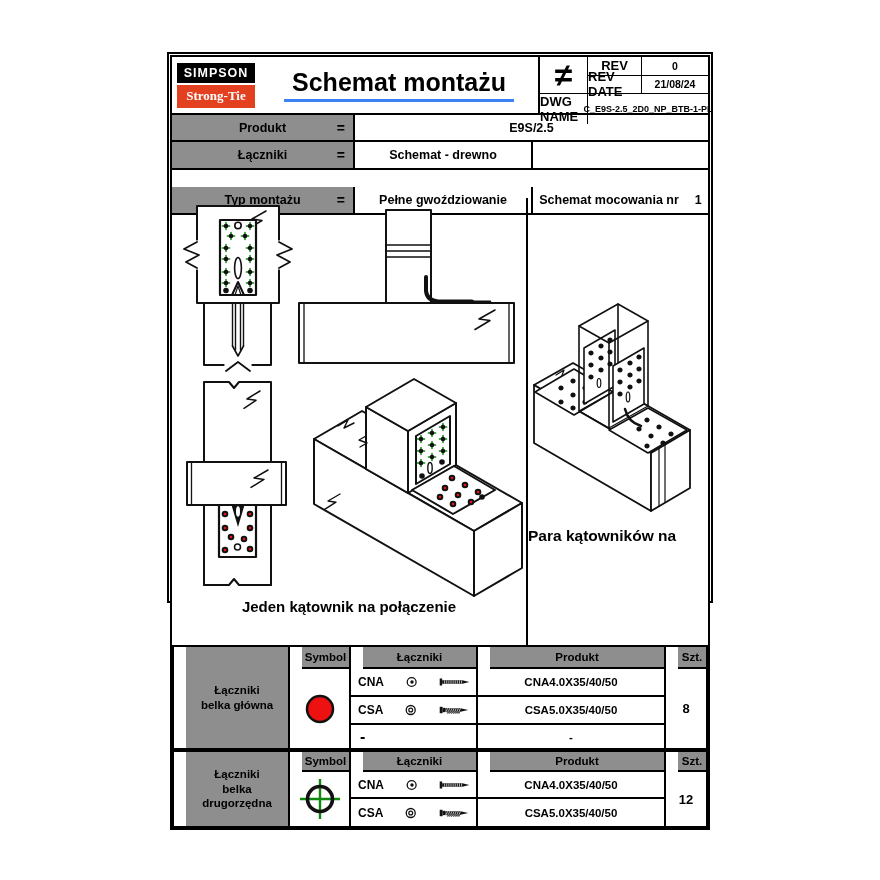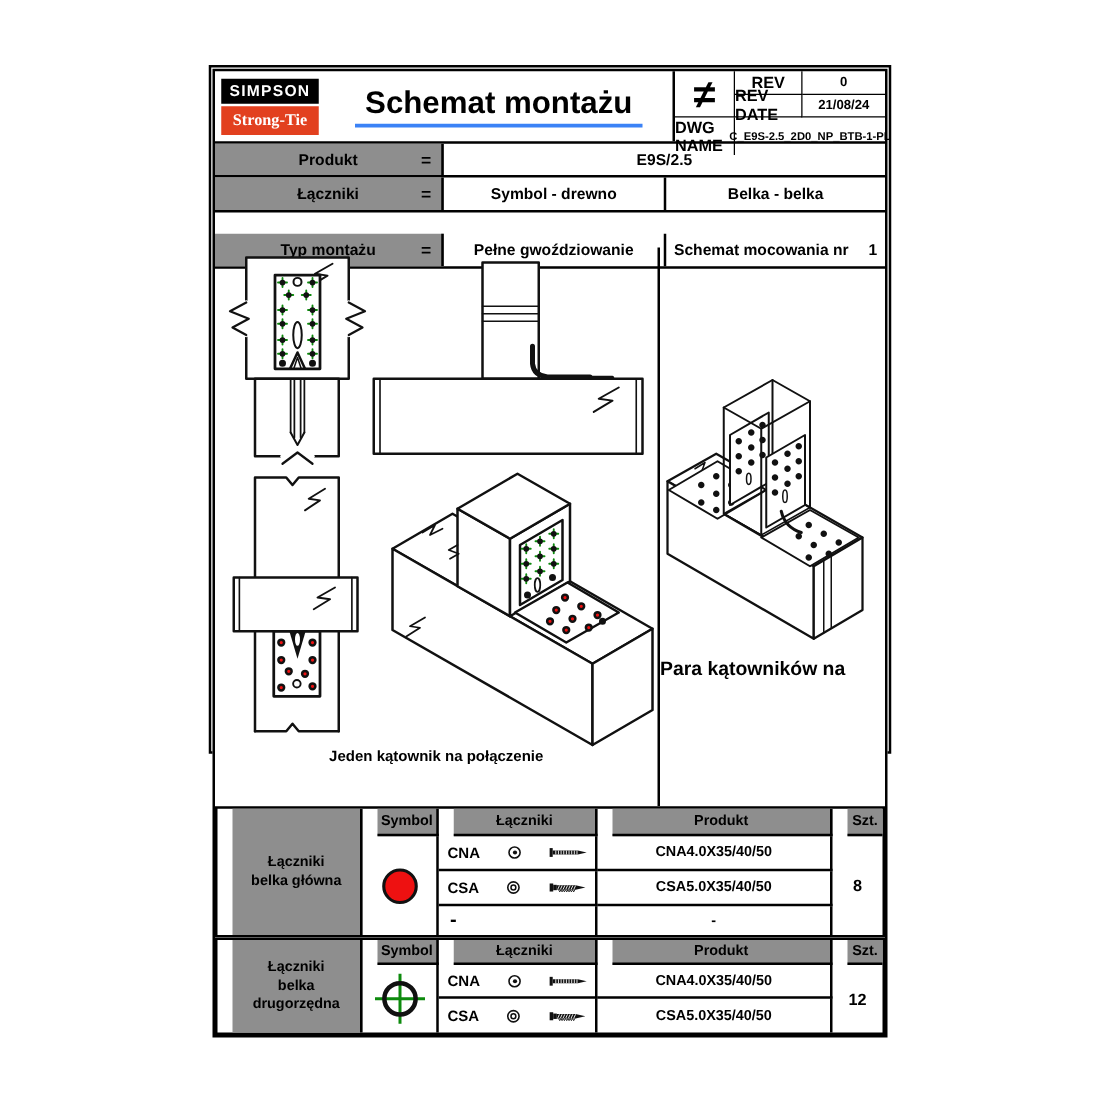--- a/index.html
+++ b/index.html
@@ -27,21 +27,21 @@
   .ilabel{width:183px;box-sizing:border-box;background:#8e8e8e;border-right:2px solid #000;position:relative;display:flex;align-items:center;justify-content:center;font-weight:bold;font-size:12.5px;}
   .eq{position:absolute;right:8px;font-weight:bold;font-size:14px;}
   .ival{flex:1;display:flex;align-items:center;justify-content:center;font-weight:bold;font-size:12.5px;box-sizing:border-box;}
   .ival1{flex:none;width:178px;border-right:2px solid #000;}
   .numgap{margin-left:16px;}
 
   
   .draw{position:absolute;left:0;top:141px;width:536px;height:447px;}
   .dleft{position:absolute;left:0;top:0;width:356px;height:447px;border-right:2px solid #000;box-sizing:border-box;}
   .dright{position:absolute;left:356px;top:0;width:180px;height:447px;}
-  .capL{position:absolute;left:0;top:400px;width:100%;text-align:center;font-weight:bold;font-size:12px;}
+  .capL{position:absolute;left:0;top:400px;width:100%;text-align:center;font-weight:bold;font-size:15px;}
   .capR{position:absolute;left:0;top:328px;width:100%;text-align:left;font-weight:bold;font-size:15.5px;line-height:1.35;}
 
   
   .ft{position:absolute;left:0;width:536px;display:grid;border:2px solid #000;box-sizing:border-box;background:#fff;}
   .ft1{top:588px;height:105px;grid-template-columns:116px 61px 127px 188px 40px;grid-template-rows:22px 28px 28px 23px;}
   .ft2{top:693px;height:78px;grid-template-columns:116px 61px 127px 188px 40px;grid-template-rows:20px 27px 27px;}
   .c{box-sizing:border-box;border-right:2px solid #000;border-bottom:2px solid #000;display:flex;align-items:center;justify-content:center;}
   .nr{border-right:none;} .nb{border-bottom:none;}
   .gray{background:#8e8e8e;margin-left:12px;}
   .ghead{font-weight:bold;font-size:11.5px;}
@@ -83,22 +83,21 @@
       <span>Produkt</span>
       <span class="eq">=</span>
     </div>
     <div class="ival">E9S/2.5</div>
   </div>
   <div class="inforow" style="top:85px;height:28px;">
     <div class="ilabel">
       <span>Łączniki</span>
       <span class="eq">=</span>
     </div>
-    <div class="ival ival1">Symbol - drewno</div>
-    <div class="ival">Belka - belka</div>
+    <div class="ival ival1">Schemat - drewno</div>
   </div>
   <div class="inforow" style="top:130px;height:28px;">
     <div class="ilabel">
       <span>Typ montażu</span>
       <span class="eq">=</span>
     </div>
     <div class="ival ival1">Pełne gwoździowanie</div>
     <div class="ival">
       <span>Schemat mocowania nr</span>
       <span class="numgap">1</span>

